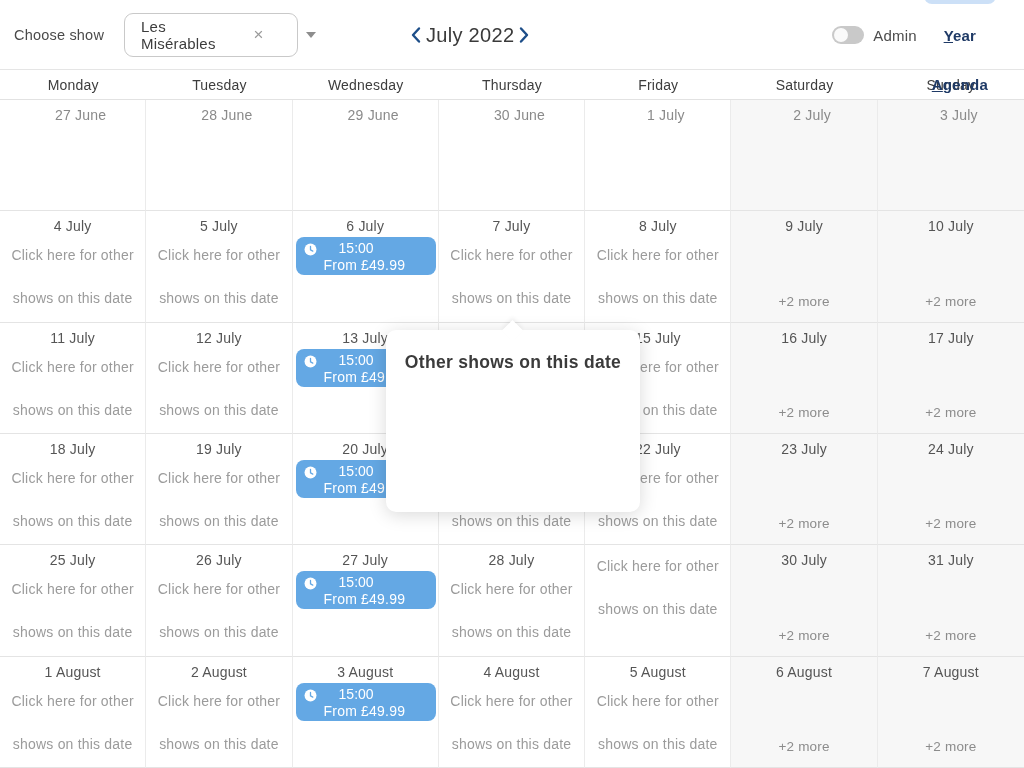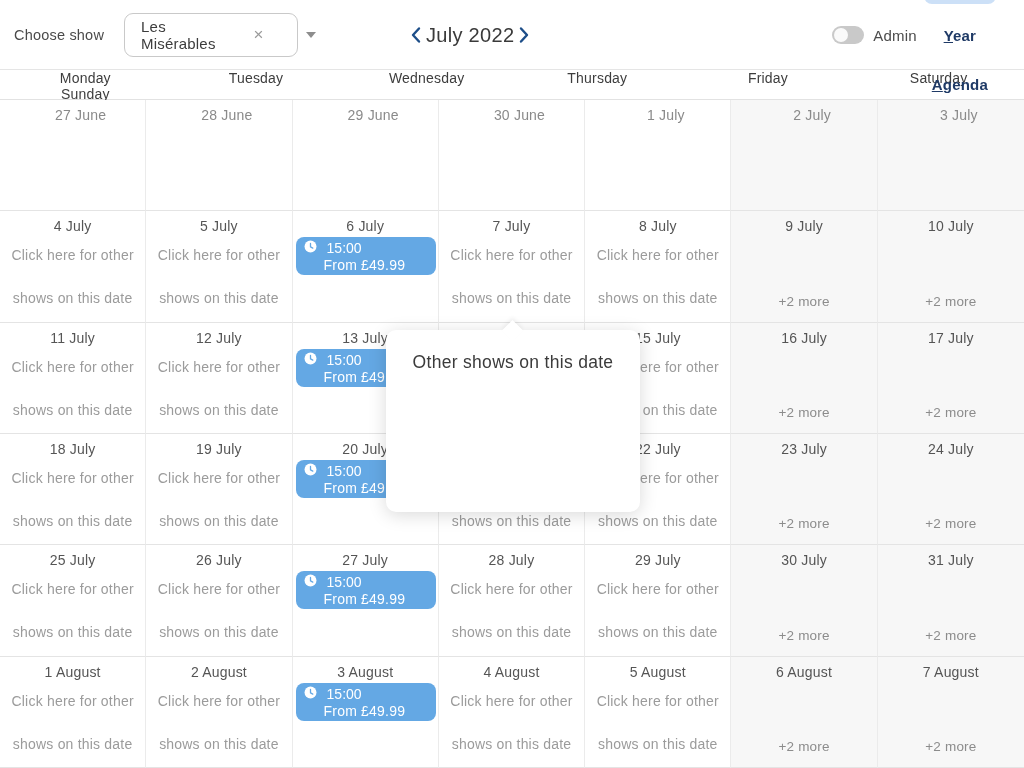--- a/index.html
+++ b/index.html
@@ -27,46 +27,46 @@
   .toggle .knob { position:absolute; left:2px; top:2px; width:14px; height:14px; border-radius:50%; background:#fafafa; }
   .admin-label { margin-left:9px; margin-right:6px; font-size:15px; color:#4c4c4c; letter-spacing:.2px; }
   .views { display:flex; align-items:center; gap:14px;flex-direction:column; }
   .view-btn { background:none; border:none; cursor:pointer; font-family:inherit;
     font-size:15px; font-weight:600; color:#1f3a66; padding:9px 9px; letter-spacing:.2px; }
   .view-btn .vlabel { display:block; }
   .view-btn .vlabel::first-letter { text-decoration:underline; }
   .view-btn.active { background:#cce0f7; border-radius:8px; padding:9px 13px; }
 
   
-  .weekdays { height:30px; display:grid; grid-template-columns:repeat(6,1fr);
+  .weekdays { height:30px; display:grid; grid-template-columns:repeat(7,1fr);
     border-bottom:1px solid #e2e2e2; align-items:center; }
   .weekdays span { text-align:center; font-size:14px; color:#3d3d3d; letter-spacing:.2px; }
 
   
   .grid { display:grid; grid-template-columns:repeat(7,1fr); grid-auto-rows:111.33px; height:668px; }
   .cell { position:relative; border-right:1px solid #ebebeb; border-bottom:1px solid #e4e4e4; background:#fff; overflow:hidden; }
   .cell:nth-child(7n) { border-right:none; }
   .cell.weekend { background:#f7f7f7; }
   .cell .date { padding-top:7px; text-align:center; font-size:14px; color:#555; letter-spacing:.2px; }
   .cell.muted .date { color:#8a8a8a;margin-left:16px; }
   .clicktext { text-align:center; font-size:14px; line-height:43px; color:#9b9b9b; letter-spacing:.2px; padding:0 2px; cursor:pointer; }
   .more { position:absolute; bottom:13px; left:0; width:100%; text-align:center;
     font-size:13.5px; color:#8c8c8c; letter-spacing:.2px; cursor:pointer; }
 
   .chip { margin:3px 2px 0 3px; height:38px; border-radius:8px; background:#64a8e4;
     color:#fff; padding:3px 8px 0 8px; cursor:pointer; }
-  .chip .line1 { display:flex; align-items:flex-start; gap:10px; font-size:14px; }
+  .chip .line1 { display:flex; align-items:flex-end; gap:22px; font-size:14px; }
   .chip .line2 { font-size:14px; margin-left:20px; margin-top:1px; letter-spacing:.2px; }
 
   
   .popup { position:absolute; left:386px; top:330px; width:254px; height:182px; background:#fff;
     border-radius:10px; box-shadow:0 3px 18px rgba(0,0,0,.15); z-index:10; }
   .popup::before { content:""; position:absolute; top:-7px; left:calc(50% - 8px); width:15px; height:15px;
     background:#fff; transform:rotate(45deg); box-shadow:-2px -2px 4px rgba(0,0,0,.05); }
-  .popup-title { margin-top:22px; text-align:center; font-size:17.5px; font-weight:400; color:#3b3b3b; letter-spacing:.3px; }
+  .popup-title { margin-top:22px; text-align:center; font-size:17.5px; font-weight:700; color:#3b3b3b; letter-spacing:.3px; }
 </style>
 </head>
 <body>
 
 <div class="app">
 
   <header class="header">
     <span class="choose-label">Choose show</span>
 
     <div class="show-select">
@@ -270,21 +270,20 @@
             <span>15:00</span>
           </div>
           <div class="line2">From £49.99</div>
         </div>
       </div>
       <div class="cell">
         <div class="date">28 July</div>
         <div class="clicktext">Click here for other shows on this date</div>
       </div>
       <div class="cell">
-        <div class="date">29 July</div>
         <div class="clicktext">Click here for other shows on this date</div>
       </div>
       <div class="cell weekend">
         <div class="date">30 July</div>
         <div class="more">+2 more</div>
       </div>
       <div class="cell weekend">
         <div class="date">31 July</div>
         <div class="more">+2 more</div>
       </div>

